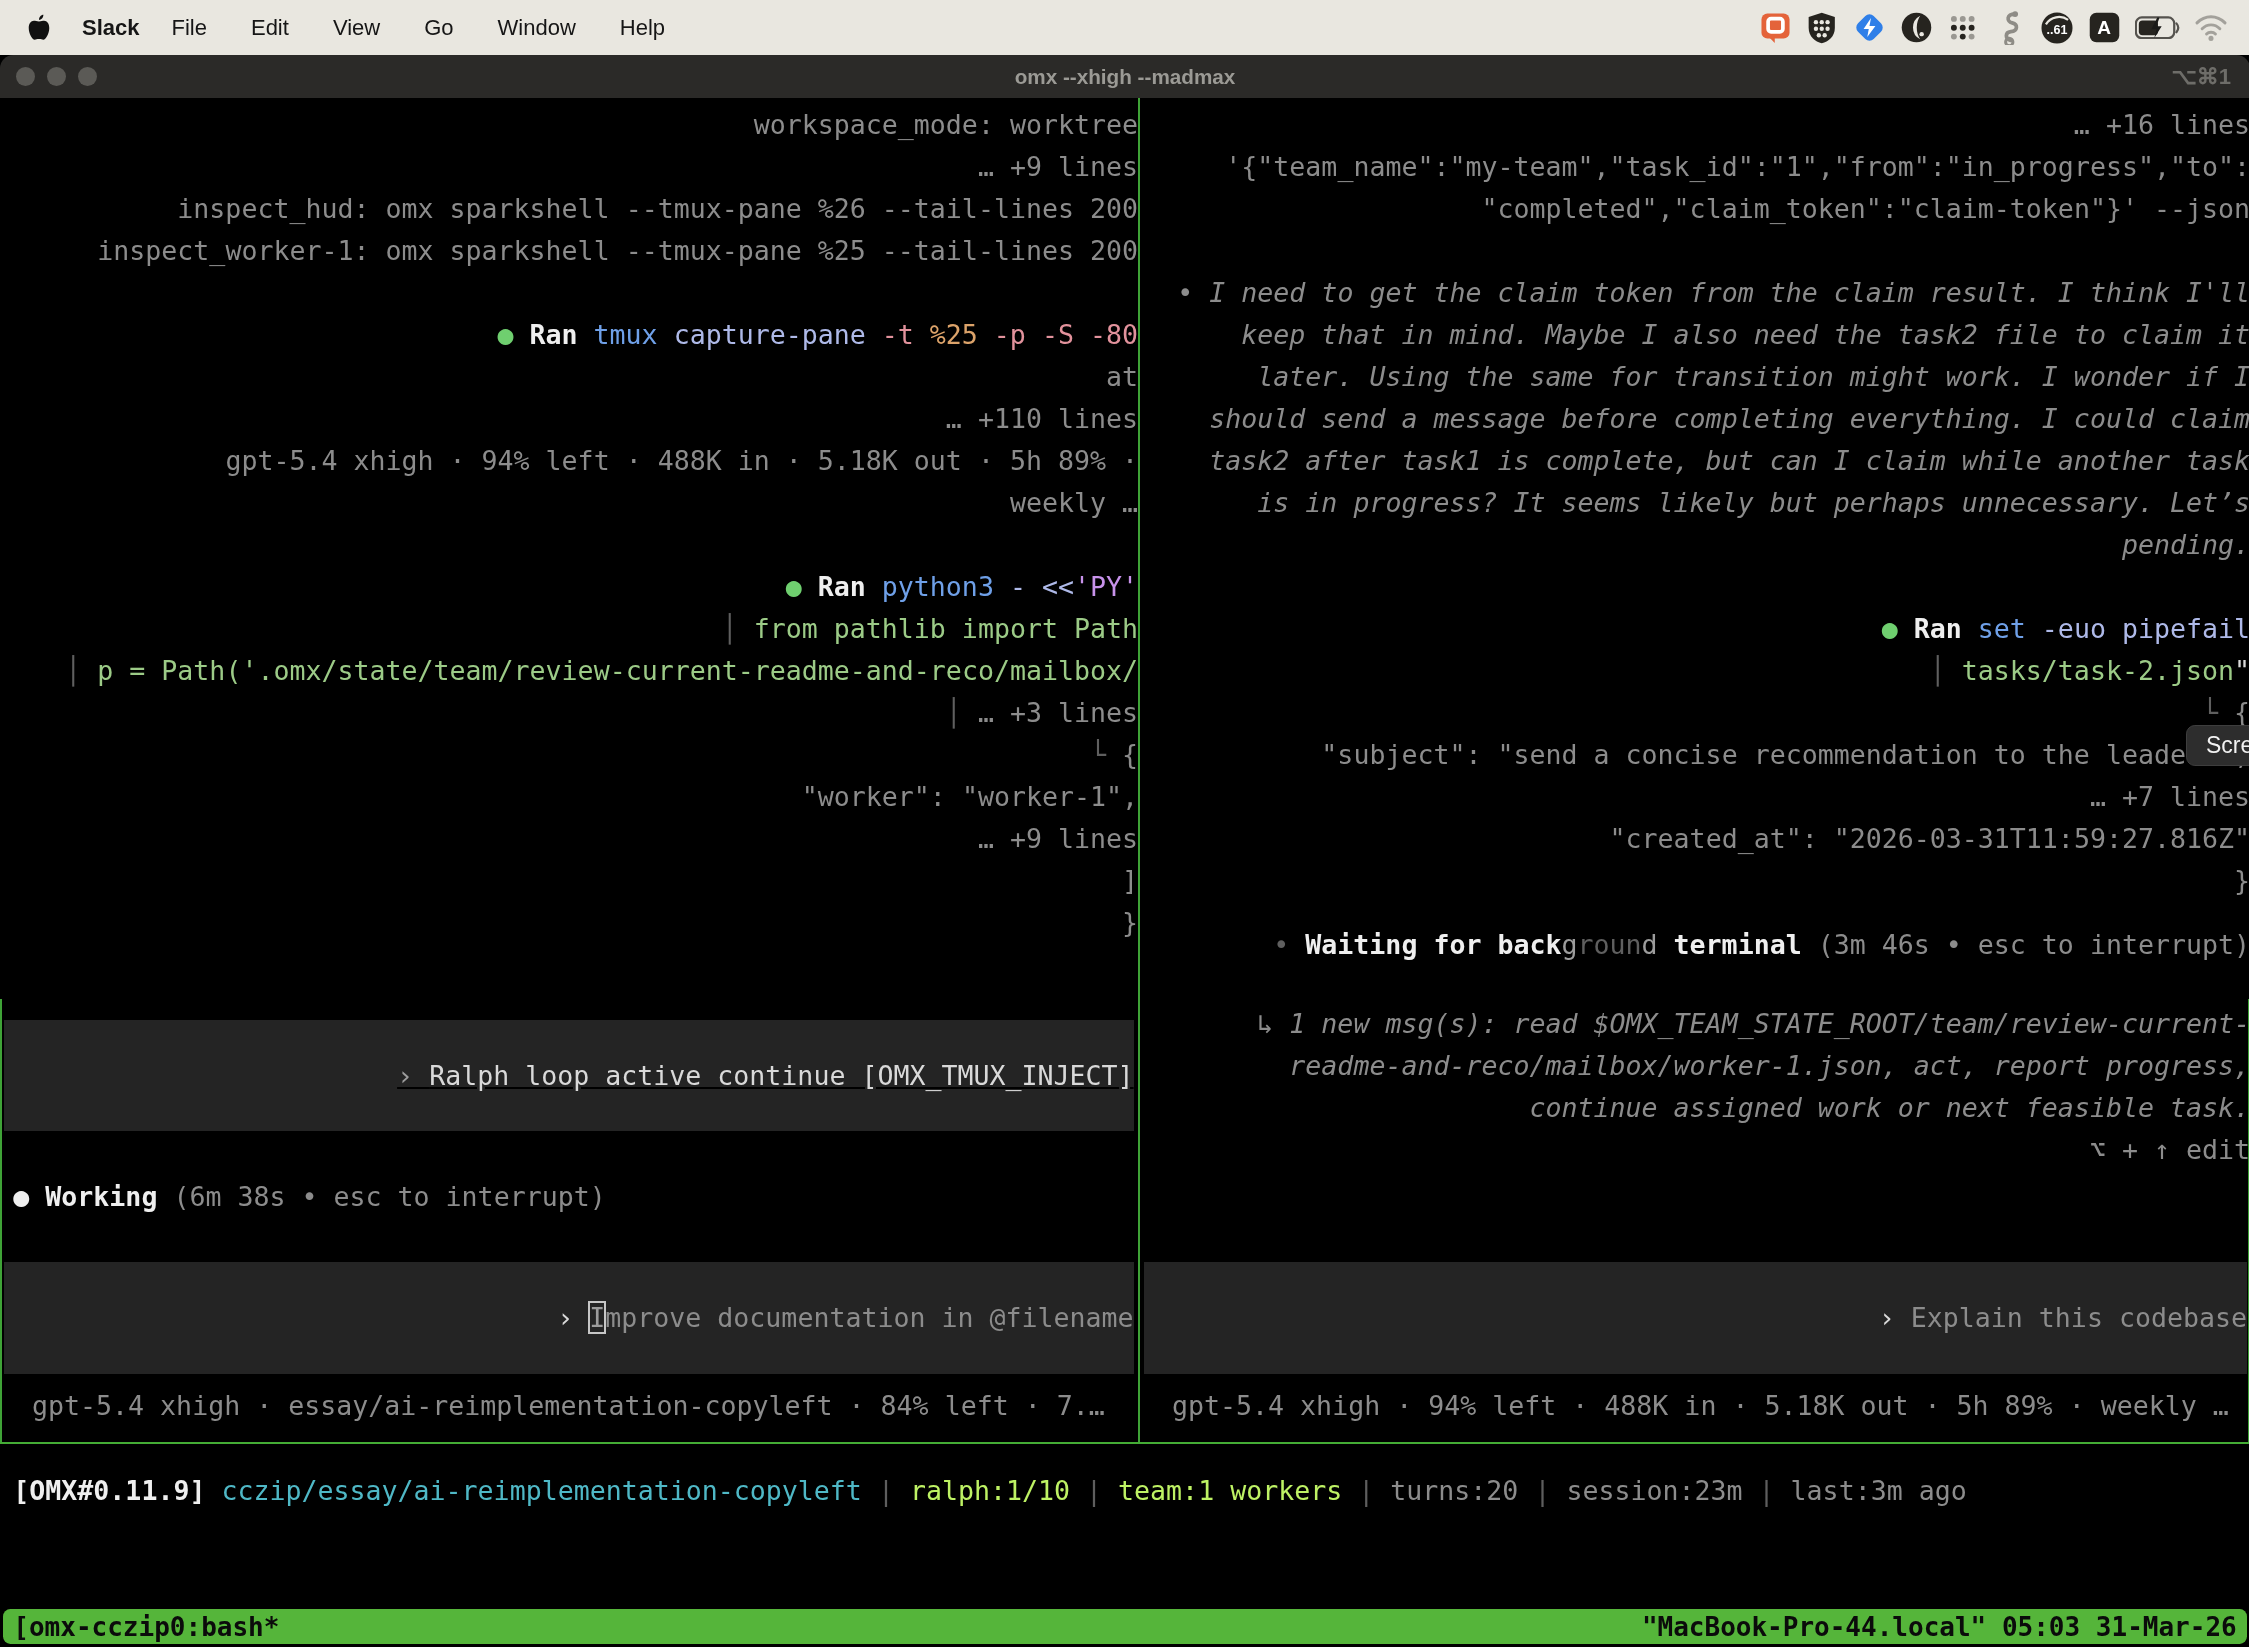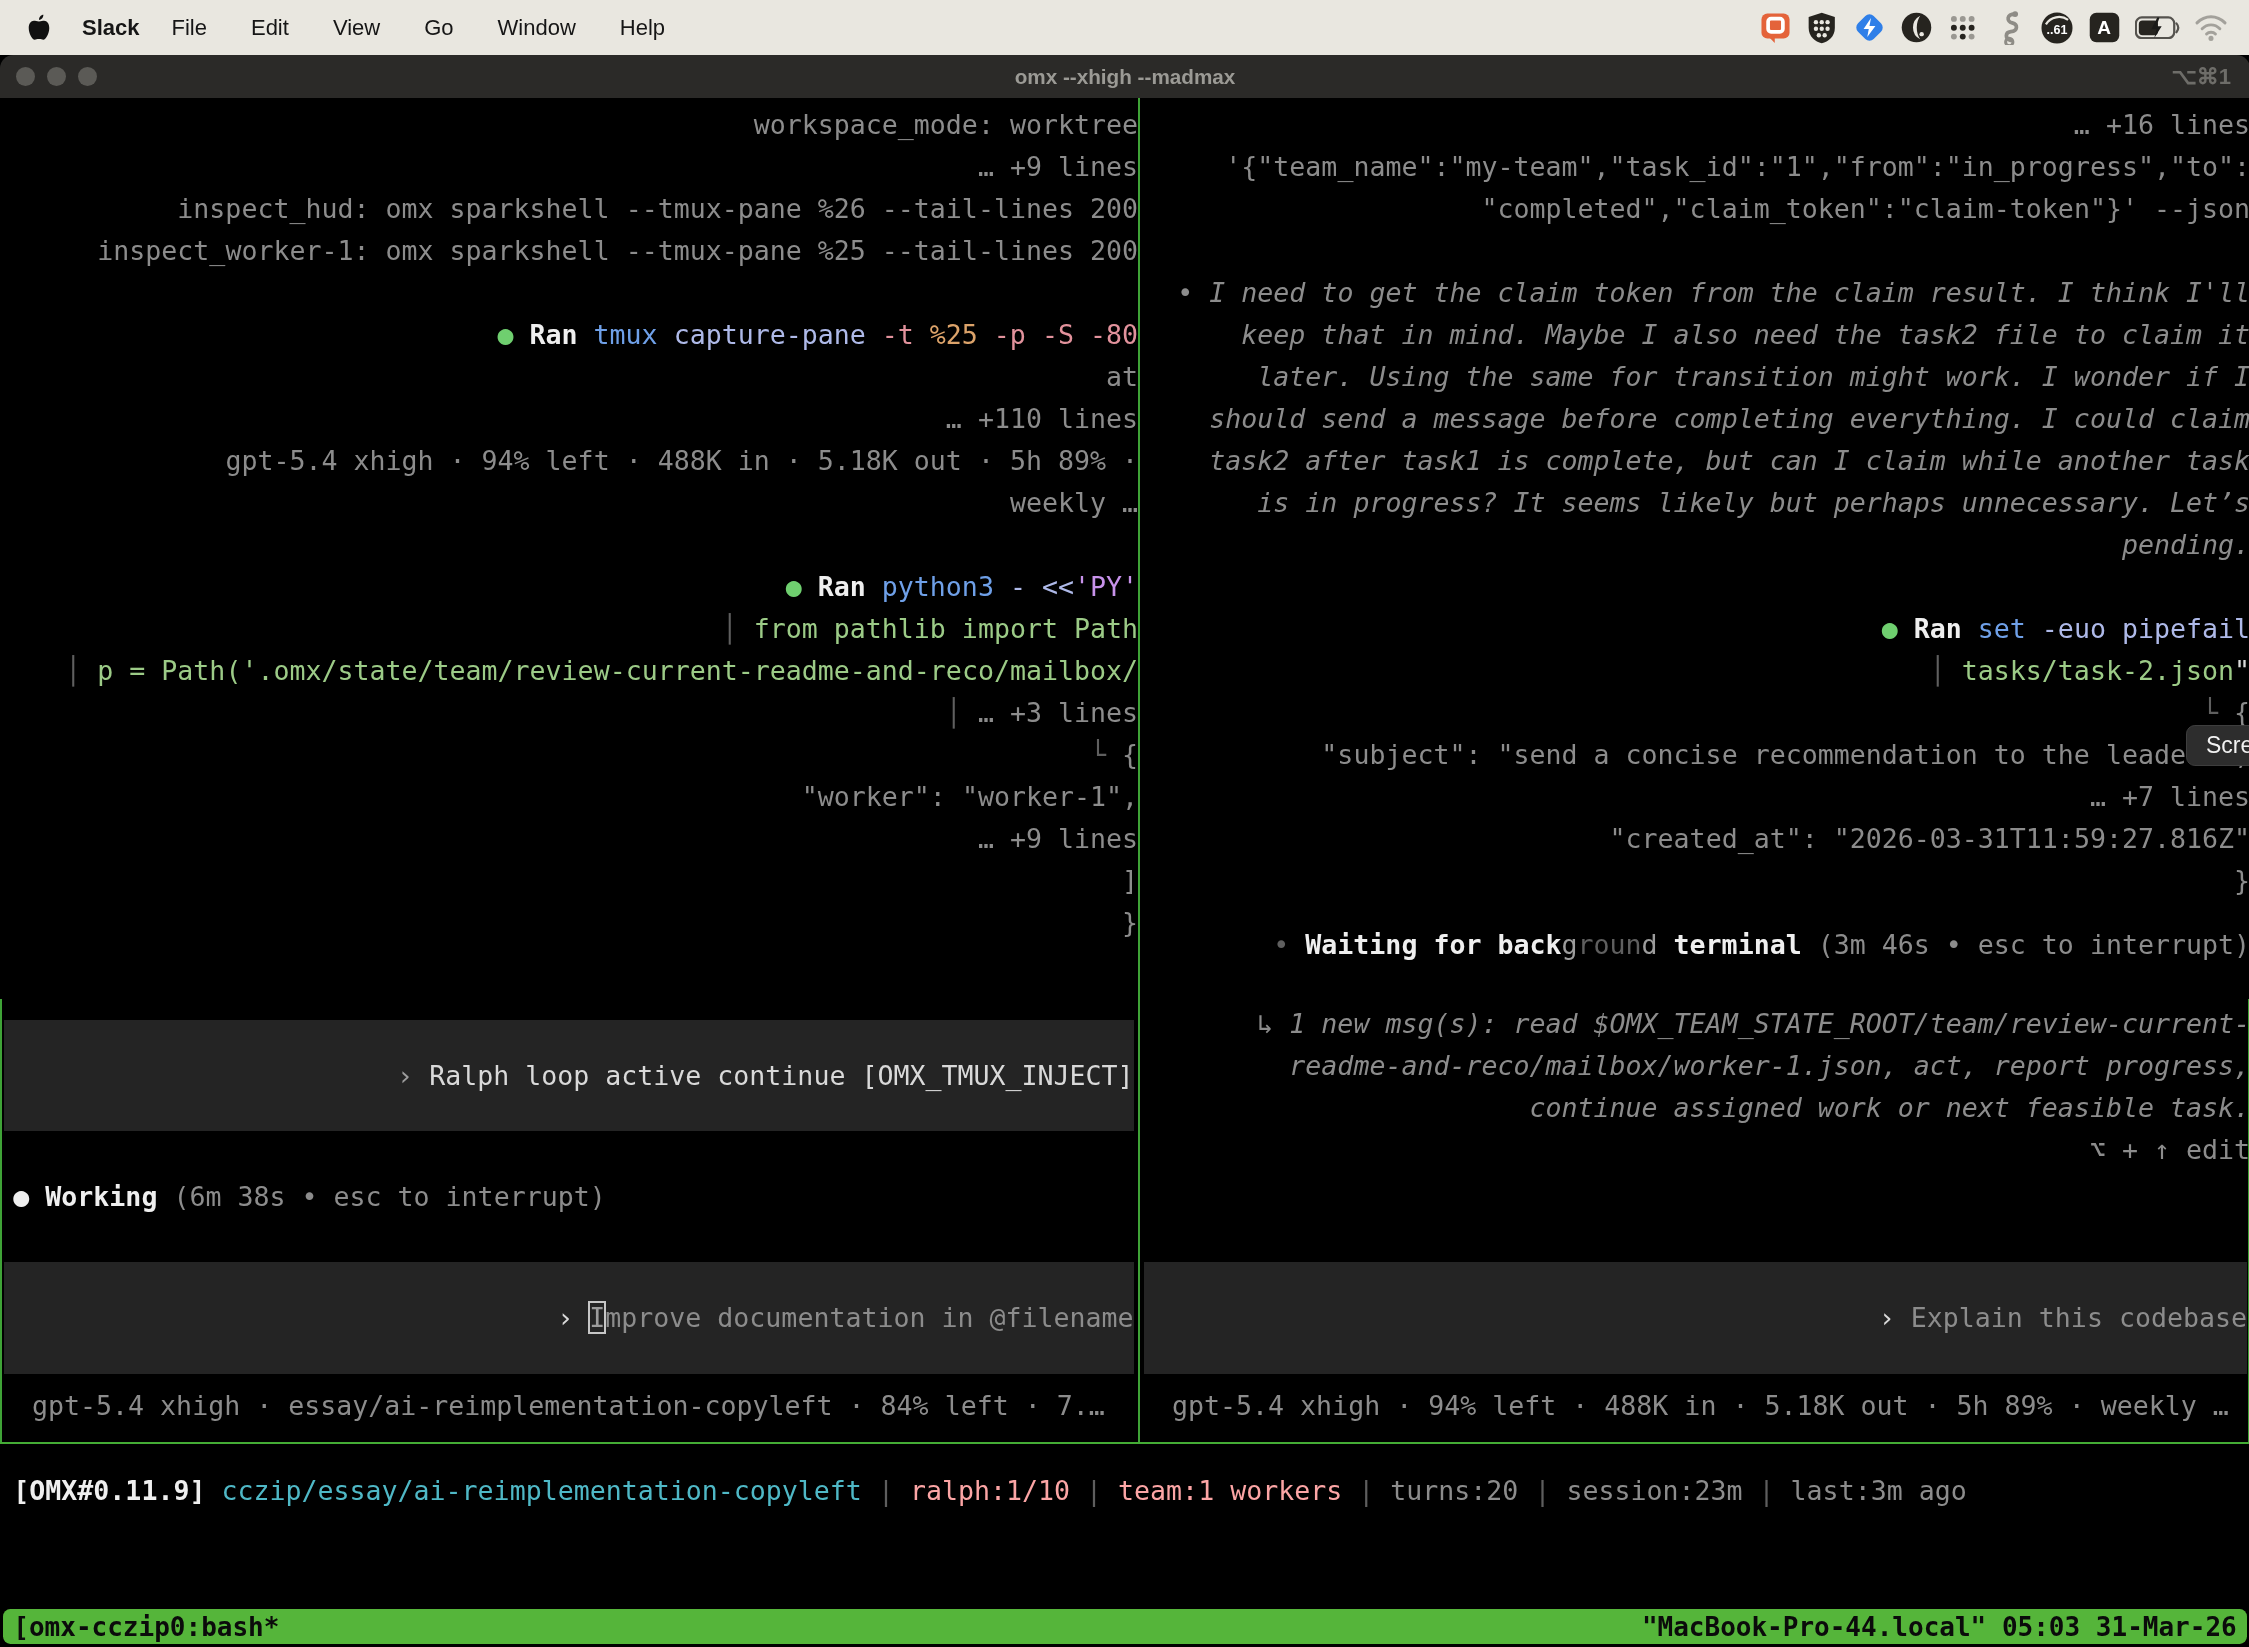--- a/index.html
+++ b/index.html
@@ -41,21 +41,21 @@
 
   .gbox{position:absolute;left:4.4px;right:4.4px;background:#242424;display:flex;align-items:center;}
   .gbox .tline{width:100%;}
   .absline{position:absolute;left:13.3px;height:42px;line-height:42px;white-space:pre;}
 
   
   .s-g{color:#8C8C8C}.s-mid{color:#9C9C9C}.s-dim{color:#5F5F5F}
   .s-w{color:#EFEFEF;font-weight:700}.s-wt{color:#D9D9D9}
   .s-b{color:#6FA0E8}.s-lv{color:#AEB9E8}.s-pk{color:#E2929C}.s-or{color:#DCA36A}
   .s-pu{color:#C792EA}.s-gn{color:#9CCB87}.s-bu{color:#6FCF6F}
-  .s-cy{color:#4FB8C6}.s-sg{color:#fca5a5}.s-sep{color:#5E5E5E}
+  .s-cy{color:#4FB8C6}.s-sg{color:#bef264}.s-sep{color:#5E5E5E}
   .s-i{font-style:italic}
   .s-cur{color:#9C9C9C;outline:2.2px solid #C6C6C6;outline-offset:-1.5px}
 
   
   .omx-line{position:absolute;left:13.3px;top:1372px;height:42px;line-height:42px;white-space:pre;}
   .tmuxbar{position:absolute;left:3px;right:3px;top:1511px;height:35px;background:#55B53A;
     border-radius:7.4px;display:flex;align-items:center;justify-content:space-between;
     color:#0B0B0B;font-weight:700;font-size:26px;padding:0 10.3px;box-sizing:border-box;white-space:pre;}
 
   
@@ -210,21 +210,21 @@
           <div class="tline"><span class="s-dim">  │ </span><span class="s-gn">from pathlib import Path</span></div>
           <div class="tline"><span class="s-dim">  │ </span><span class="s-gn">p = Path('.omx/state/team/review-current-readme-and-reco/mailbox/</span></div>
           <div class="tline"><span class="s-dim">  │ </span><span class="s-g">… +3 lines</span></div>
           <div class="tline"><span class="s-dim">  └ </span><span class="s-g">{</span></div>
           <div class="tline"><span class="s-g">      "worker": "worker-1",</span></div>
           <div class="tline"><span class="s-g">    … +9 lines</span></div>
           <div class="tline"><span class="s-g">      ]</span></div>
           <div class="tline"><span class="s-g">    }</span></div>
         </div>
       <div class="gbox" style="top:922px;height:111px;">
-        <div class="tline" id="ralph-line" style="padding-left:30px;"><span class="s-mid">› </span><span class="s-wt">Ralph loop active continue [OMX_TMUX_INJECT]</span></div>
+        <div class="tline" id="ralph-line" style="padding-left:30px;text-decoration:underline;"><span class="s-mid">› </span><span class="s-wt">Ralph loop active continue [OMX_TMUX_INJECT]</span></div>
       </div>
       <div class="absline" id="working-line" style="top:1078px;"><span class="s-w">● Working</span><span class="s-g"> (6m 38s • esc to interrupt)</span></div>
       <div class="gbox" style="top:1164px;height:112px;">
         <div class="tline" id="left-input-line" style="padding-left:23px;"><span class="s-wt">› </span><span class="s-cur">I</span><span class="s-g">mprove documentation in @filename</span></div>
       </div>
       <div class="absline" id="left-status-line" style="top:1287px;left:0;"><span class="s-g">  gpt-5.4 xhigh · essay/ai-reimplementation-copyleft · 84% left · 7.…</span></div>
     </div>
 
     <div class="pane pane-right">
       <div class="lines" id="right-lines">

